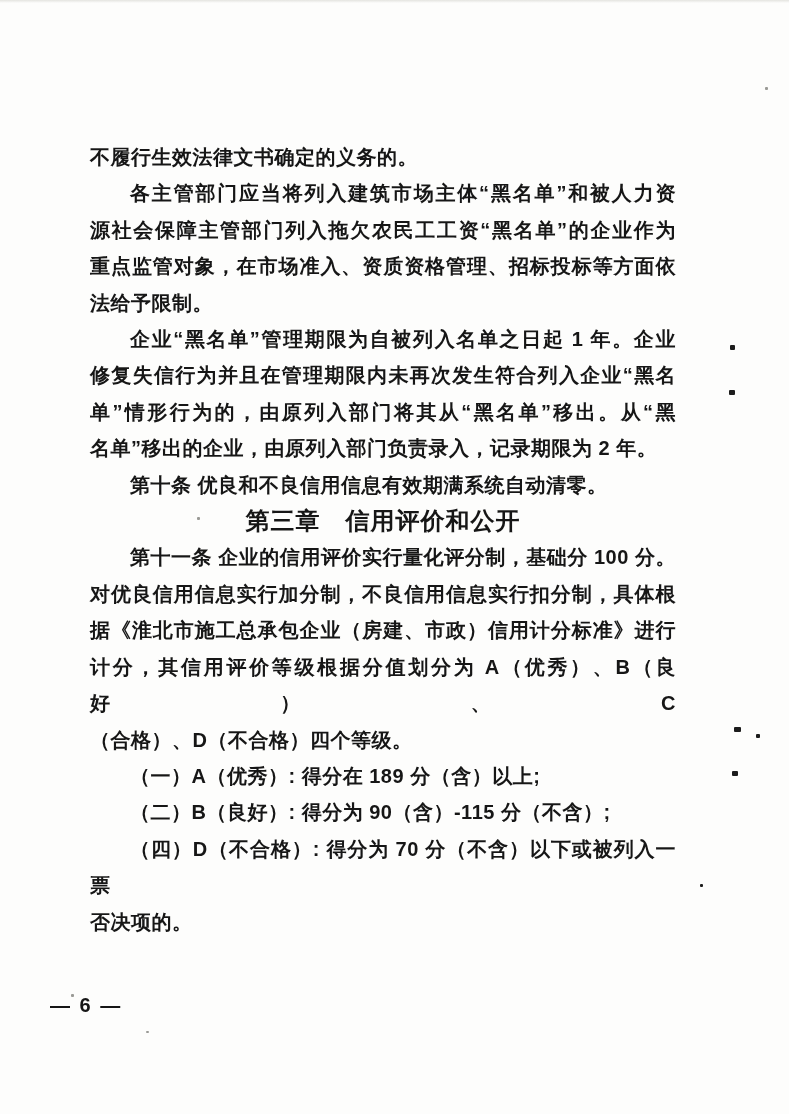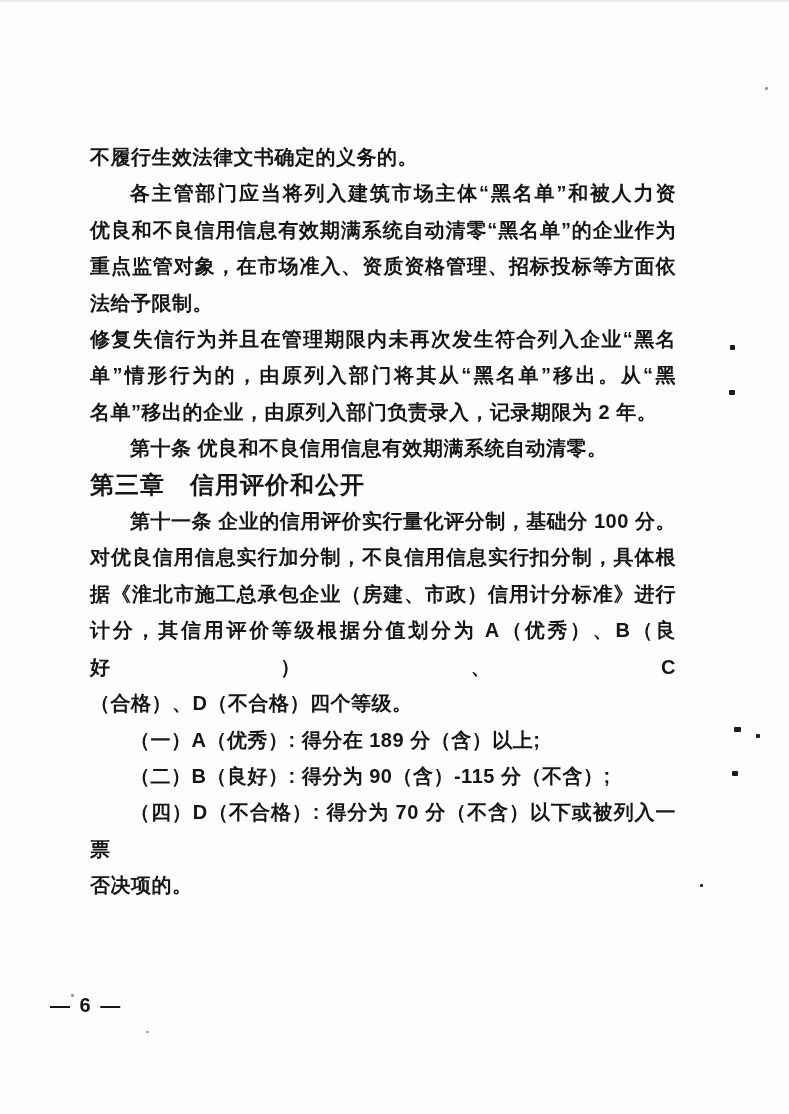--- a/index.html
+++ b/index.html
@@ -27,21 +27,21 @@
   .line{
     text-align:justify;
     text-justify:inter-character;
   }
   .line.fill{
     text-align-last:justify;
     -moz-text-align-last:justify;
   }
   .line.indent{text-indent:40px;}
   .heading{
-    text-align:left;
+    text-align:center;
     font-size:24px;
     font-weight:700;
     letter-spacing:1px;
   }
   .page-number{
     position:absolute;
     left:50px;top:994px;
     font-size:20px;
     font-weight:700;
     letter-spacing:2px;
@@ -56,23 +56,24 @@
 </style>
 </head>
 <body>
 
 <div class="page">
   <div class="top-edge"></div>
 
   <div class="doc">
       <div class="line">不履行生效法律文书确定的义务的。</div>
       <div class="line indent fill">各主管部门应当将列入建筑市场主体“黑名单”和被人力资</div>
-      <div class="line fill">优良和不良信用信息有效期满系统自动清零“黑名单”的企业作为</div>
+      <div class="line fill">源社会保障主管部门列入拖欠农民工工资“黑名单”的企业作为</div>
       <div class="line fill">重点监管对象，在市场准入、资质资格管理、招标投标等方面依</div>
       <div class="line">法给予限制。</div>
+      <div class="line indent fill">企业“黑名单”管理期限为自被列入名单之日起 1 年。企业</div>
       <div class="line fill">修复失信行为并且在管理期限内未再次发生符合列入企业“黑名</div>
       <div class="line fill">单”情形行为的，由原列入部门将其从“黑名单”移出。从“黑</div>
       <div class="line">名单”移出的企业，由原列入部门负责录入，记录期限为 2 年。</div>
       <div class="line indent">第十条 优良和不良信用信息有效期满系统自动清零。</div>
       <div class="heading">第三章　信用评价和公开</div>
       <div class="line indent fill">第十一条 企业的信用评价实行量化评分制，基础分 100 分。</div>
       <div class="line fill">对优良信用信息实行加分制，不良信用信息实行扣分制，具体根</div>
       <div class="line fill">据《淮北市施工总承包企业（房建、市政）信用计分标准》进行</div>
       <div class="line fill">计分，其信用评价等级根据分值划分为 A（优秀）、B（良好）、C</div>
       <div class="line">（合格）、D（不合格）四个等级。</div>

